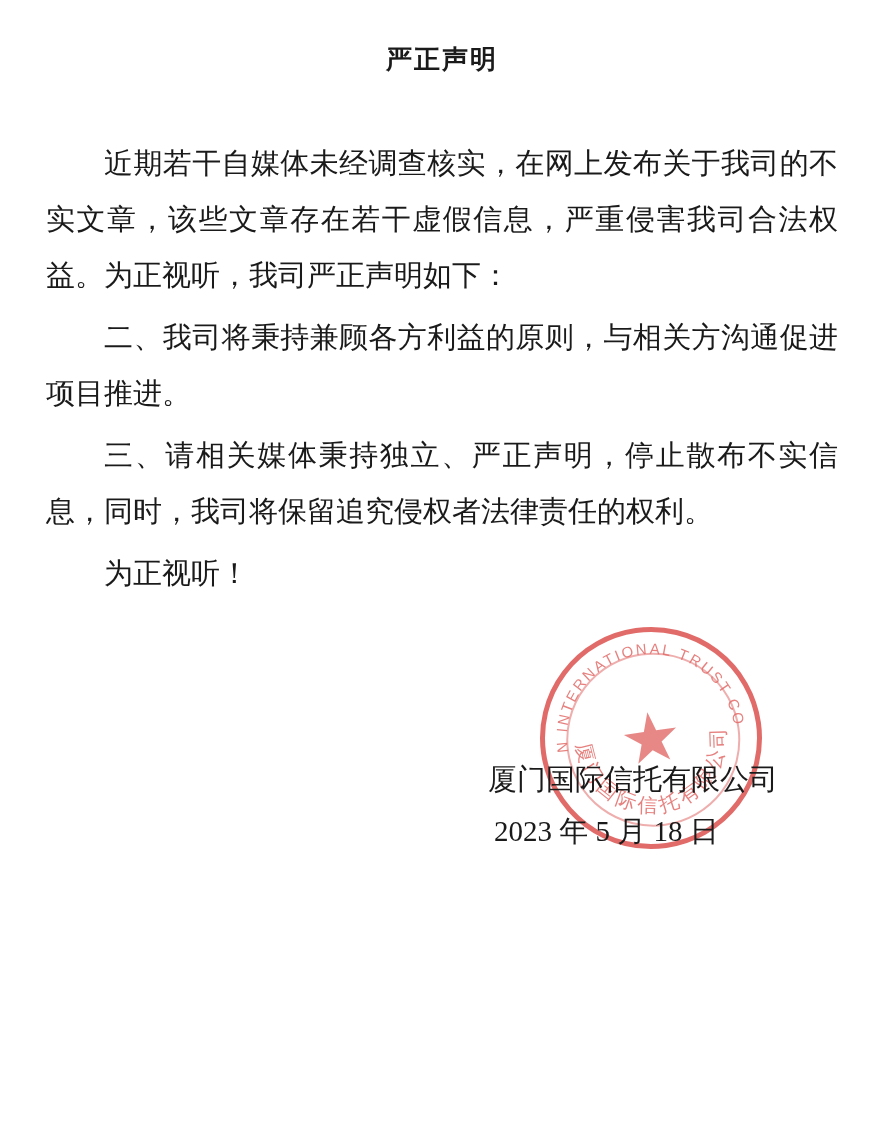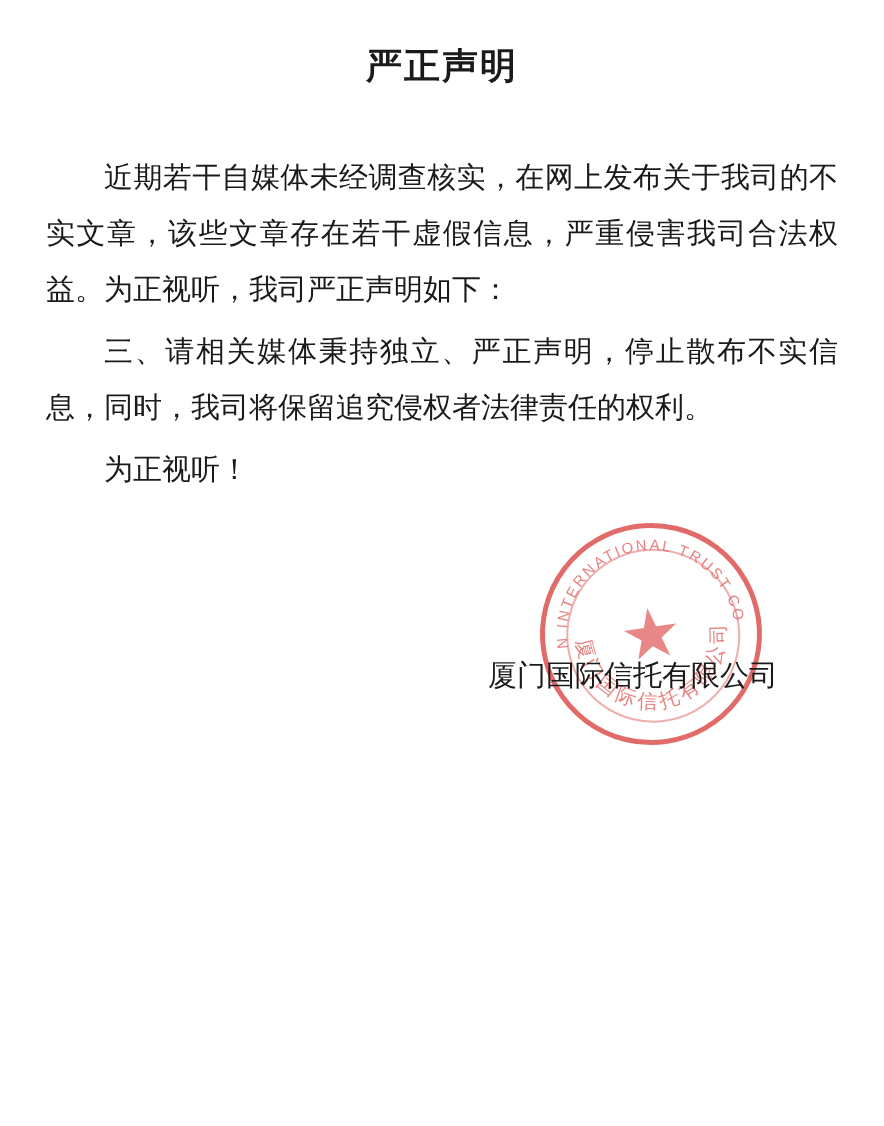--- a/index.html
+++ b/index.html
@@ -17,21 +17,21 @@
   }
   .page {
     position: relative;
     width: 884px;
     height: 1126px;
     box-sizing: border-box;
     padding: 0 40px;
   }
   .doc-title {
     text-align: center;
-    font-size: 36px;
+    font-size: 26px;
     font-weight: bold;
     letter-spacing: 2px;
     margin: 42px 0 0 0;
     font-family: "Liberation Sans", "DejaVu Sans", sans-serif;
   }
   .body-block {
     margin-top: 58px;
     padding: 0 6px;
   }
   .para {
@@ -123,20 +123,21 @@
 </style>
 </head>
 <body>
 
 <div class="page">
 
   <h1 class="doc-title">严正声明</h1>
 
   <div class="body-block">
     <p class="para">近期若干自媒体未经调查核实，在网上发布关于我司的不实文章，该些文章存在若干虚假信息，严重侵害我司合法权益。为正视听，我司严正声明如下：</p>
+    <p class="para">二、我司将秉持兼顾各方利益的原则，与相关方沟通促进项目推进。</p>
     <p class="para">三、请相关媒体秉持独立、严正声明，停止散布不实信息，同时，我司将保留追究侵权者法律责任的权利。</p>
     <p class="para last-line">为正视听！</p>
   </div>
 
   <div class="signature-zone">
 
     <div class="stamp">
       <svg class="stamp-arc-text" viewBox="0 0 212 212">
         <defs>
           <path id="arcTop" d="M 22,106 A 84,84 0 0 1 190,106"></path>
@@ -147,17 +148,18 @@
         </text>
         <text class="cn">
           <textPath href="#arcBottom" startOffset="50%" text-anchor="middle">厦门国际信托有限公司</textPath>
         </text>
       </svg>
       <span class="stamp-star">★</span>
     </div>
 
     <div class="sign-lines">
       <div class="sign-company">厦门国际信托有限公司</div>
+      <div class="sign-date">2023 年 5 月 18 日</div>
     </div>
 
   </div>
 
 </div>
 
 </body></html>

